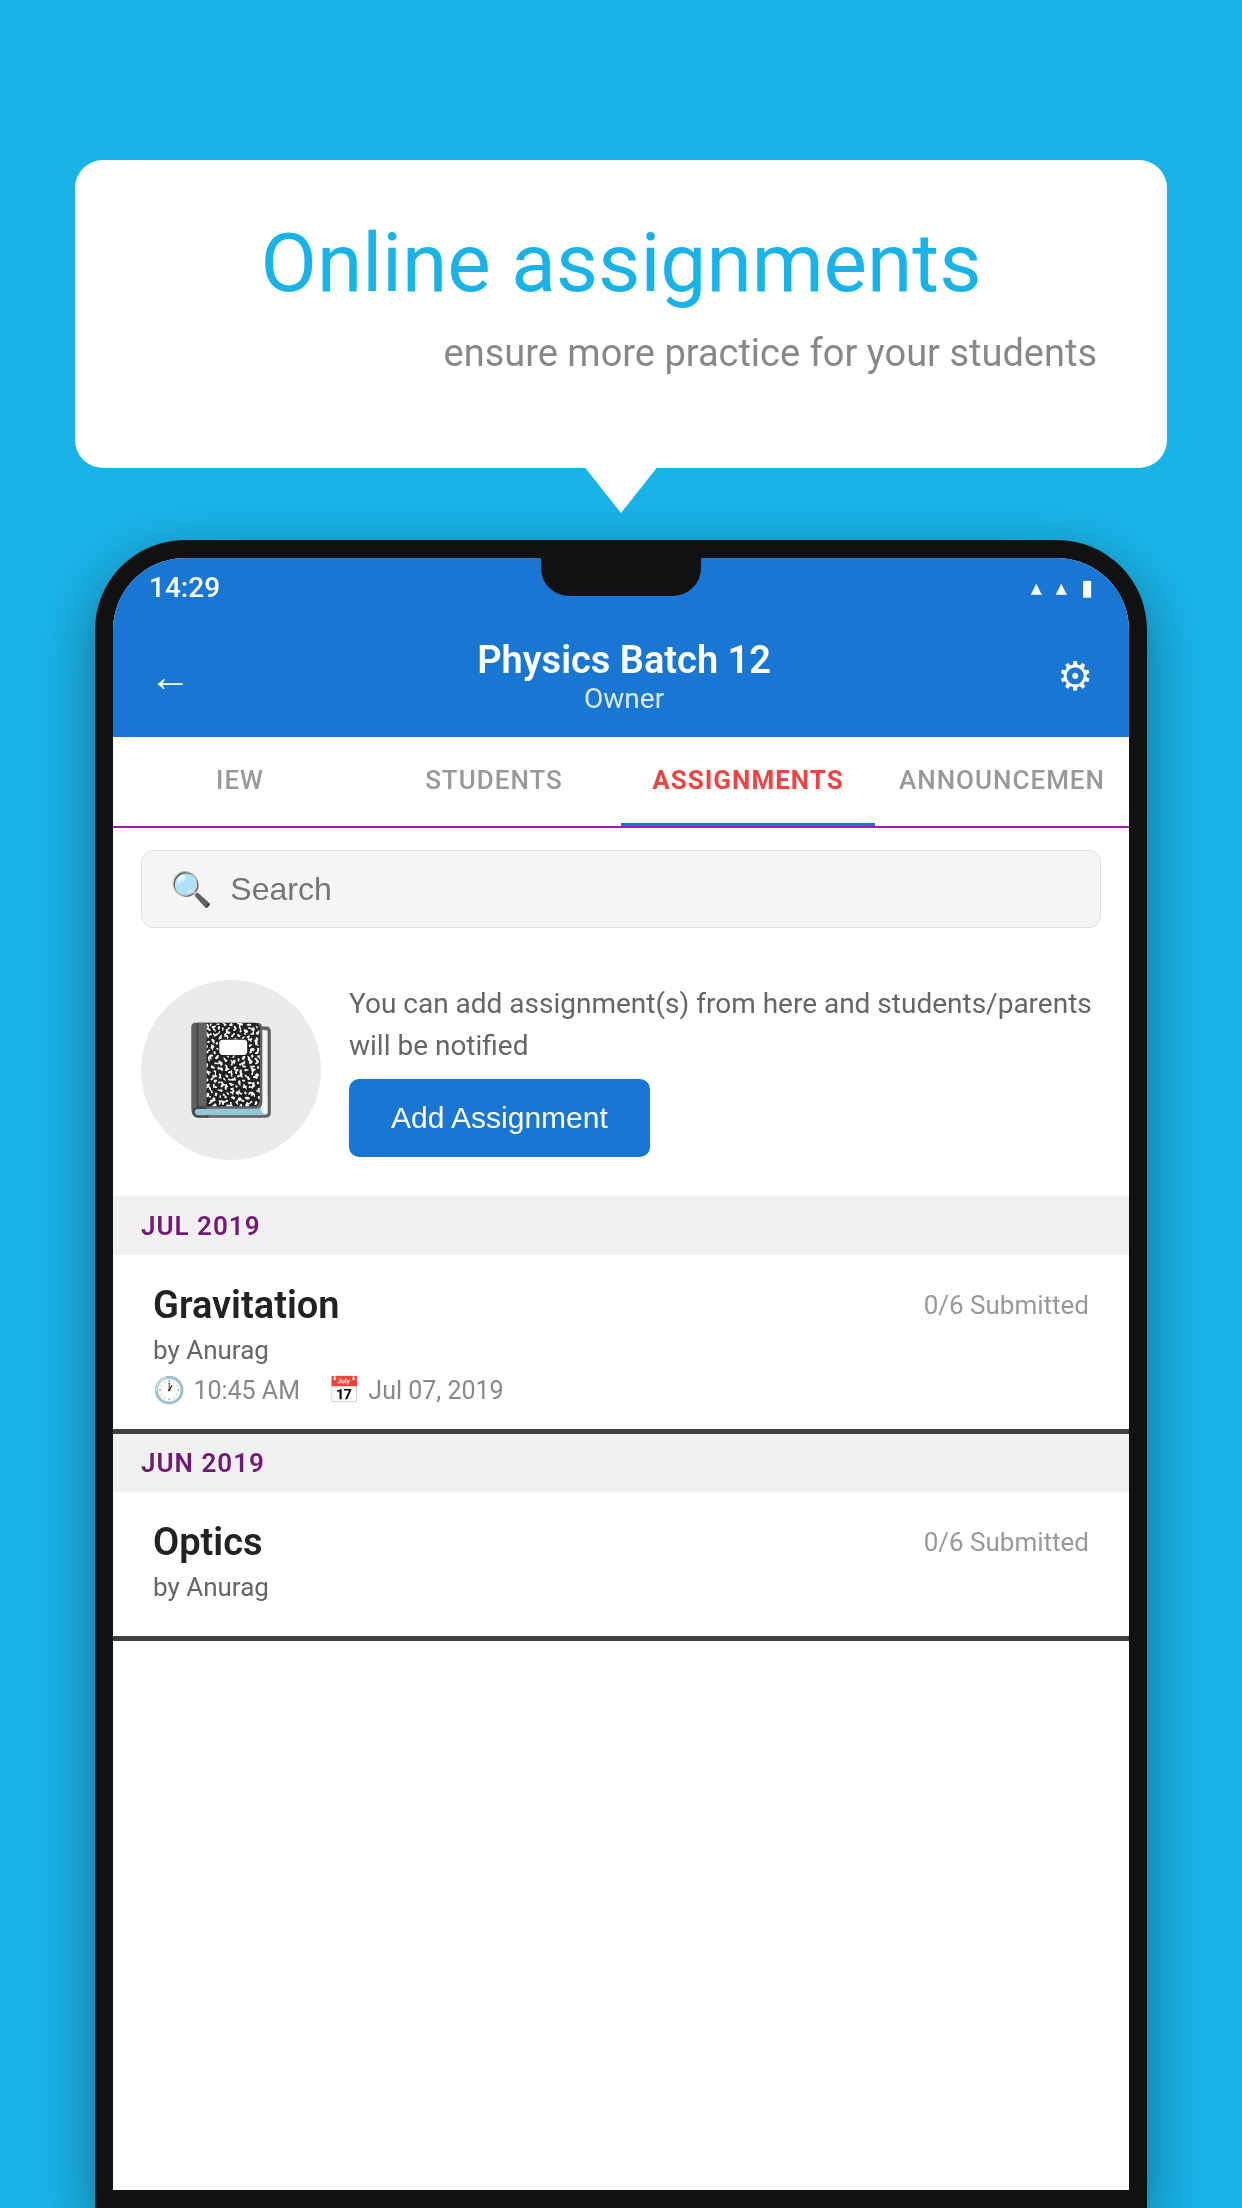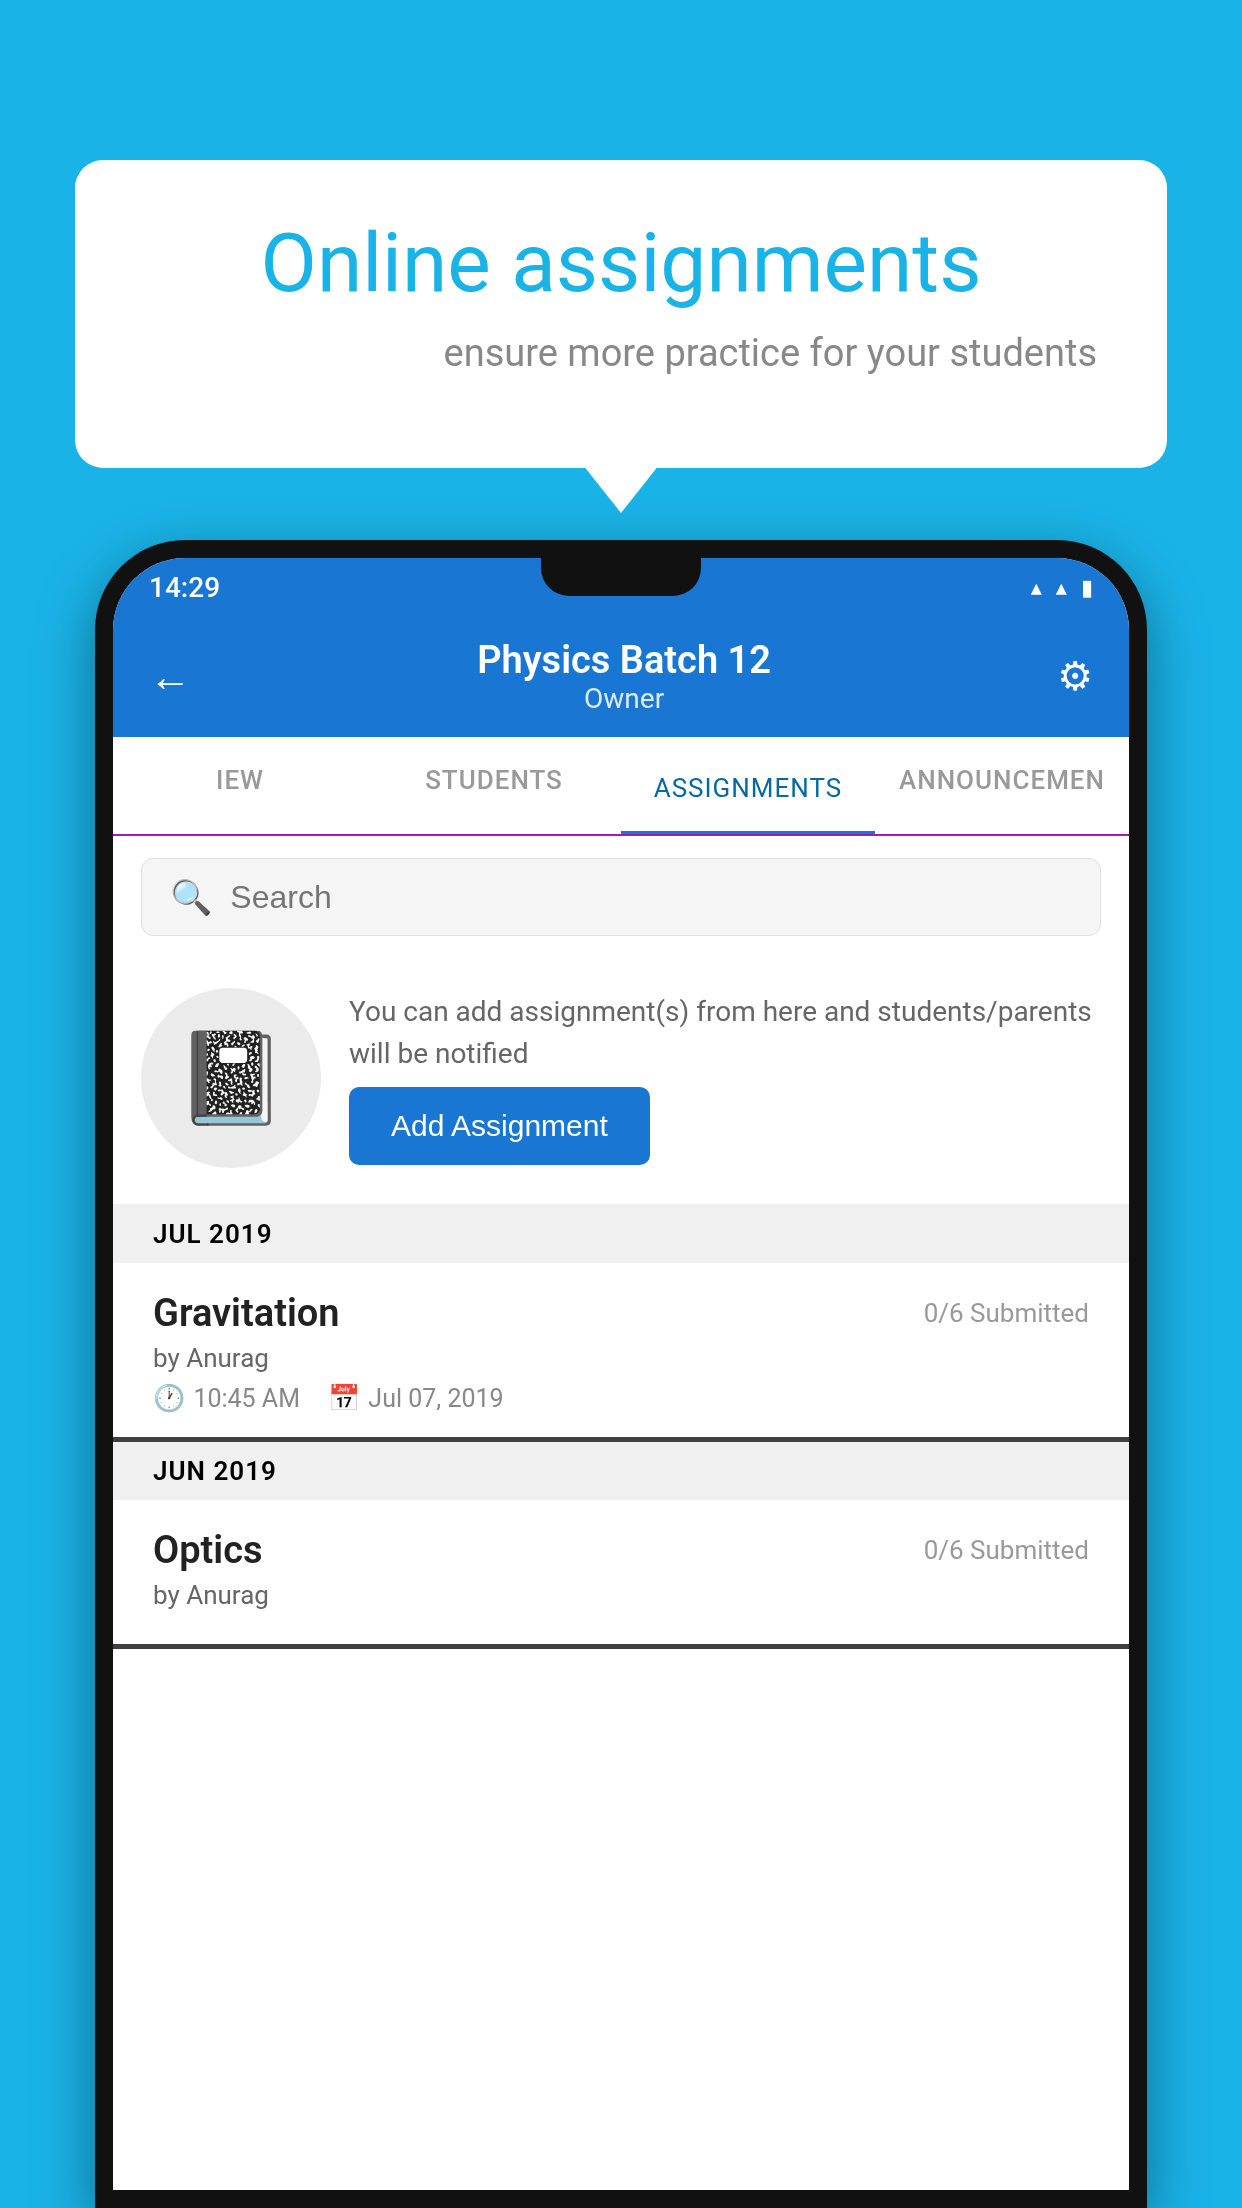--- a/index.html
+++ b/index.html
@@ -163,24 +163,23 @@
       padding: 28px 10px;
       font-size: 26px;
       color: #999;
       font-weight: 500;
       letter-spacing: 1px;
       cursor: pointer;
       border-bottom: 3px solid transparent;
     }
 
     .tab.active {
-      color: #0369a1;
+      color: #ef4444;
       border-bottom: 3px solid #1976d2;
-      font-weight: 400;
-      margin-top: 8px;
+      font-weight: 700;
     }
 
     
     .content {
       background: white;
       overflow-y: auto;
     }
 
     
     .search-bar {
@@ -250,23 +249,23 @@
       border-radius: 10px;
       padding: 22px 42px;
       font-size: 30px;
       font-weight: 500;
       cursor: pointer;
     }
 
     
     .section-header {
       background: #f0f0f0;
-      padding: 14px 40px;
+      padding: 14px 28px;
       font-size: 26px;
-      color: #000000;
+      color: #701a75;
       font-weight: 600;
       letter-spacing: 1px;
     }
 
     
     .assignment-item {
       padding: 28px 40px 24px;
       border-bottom: 5px solid #404040;
     }
 

